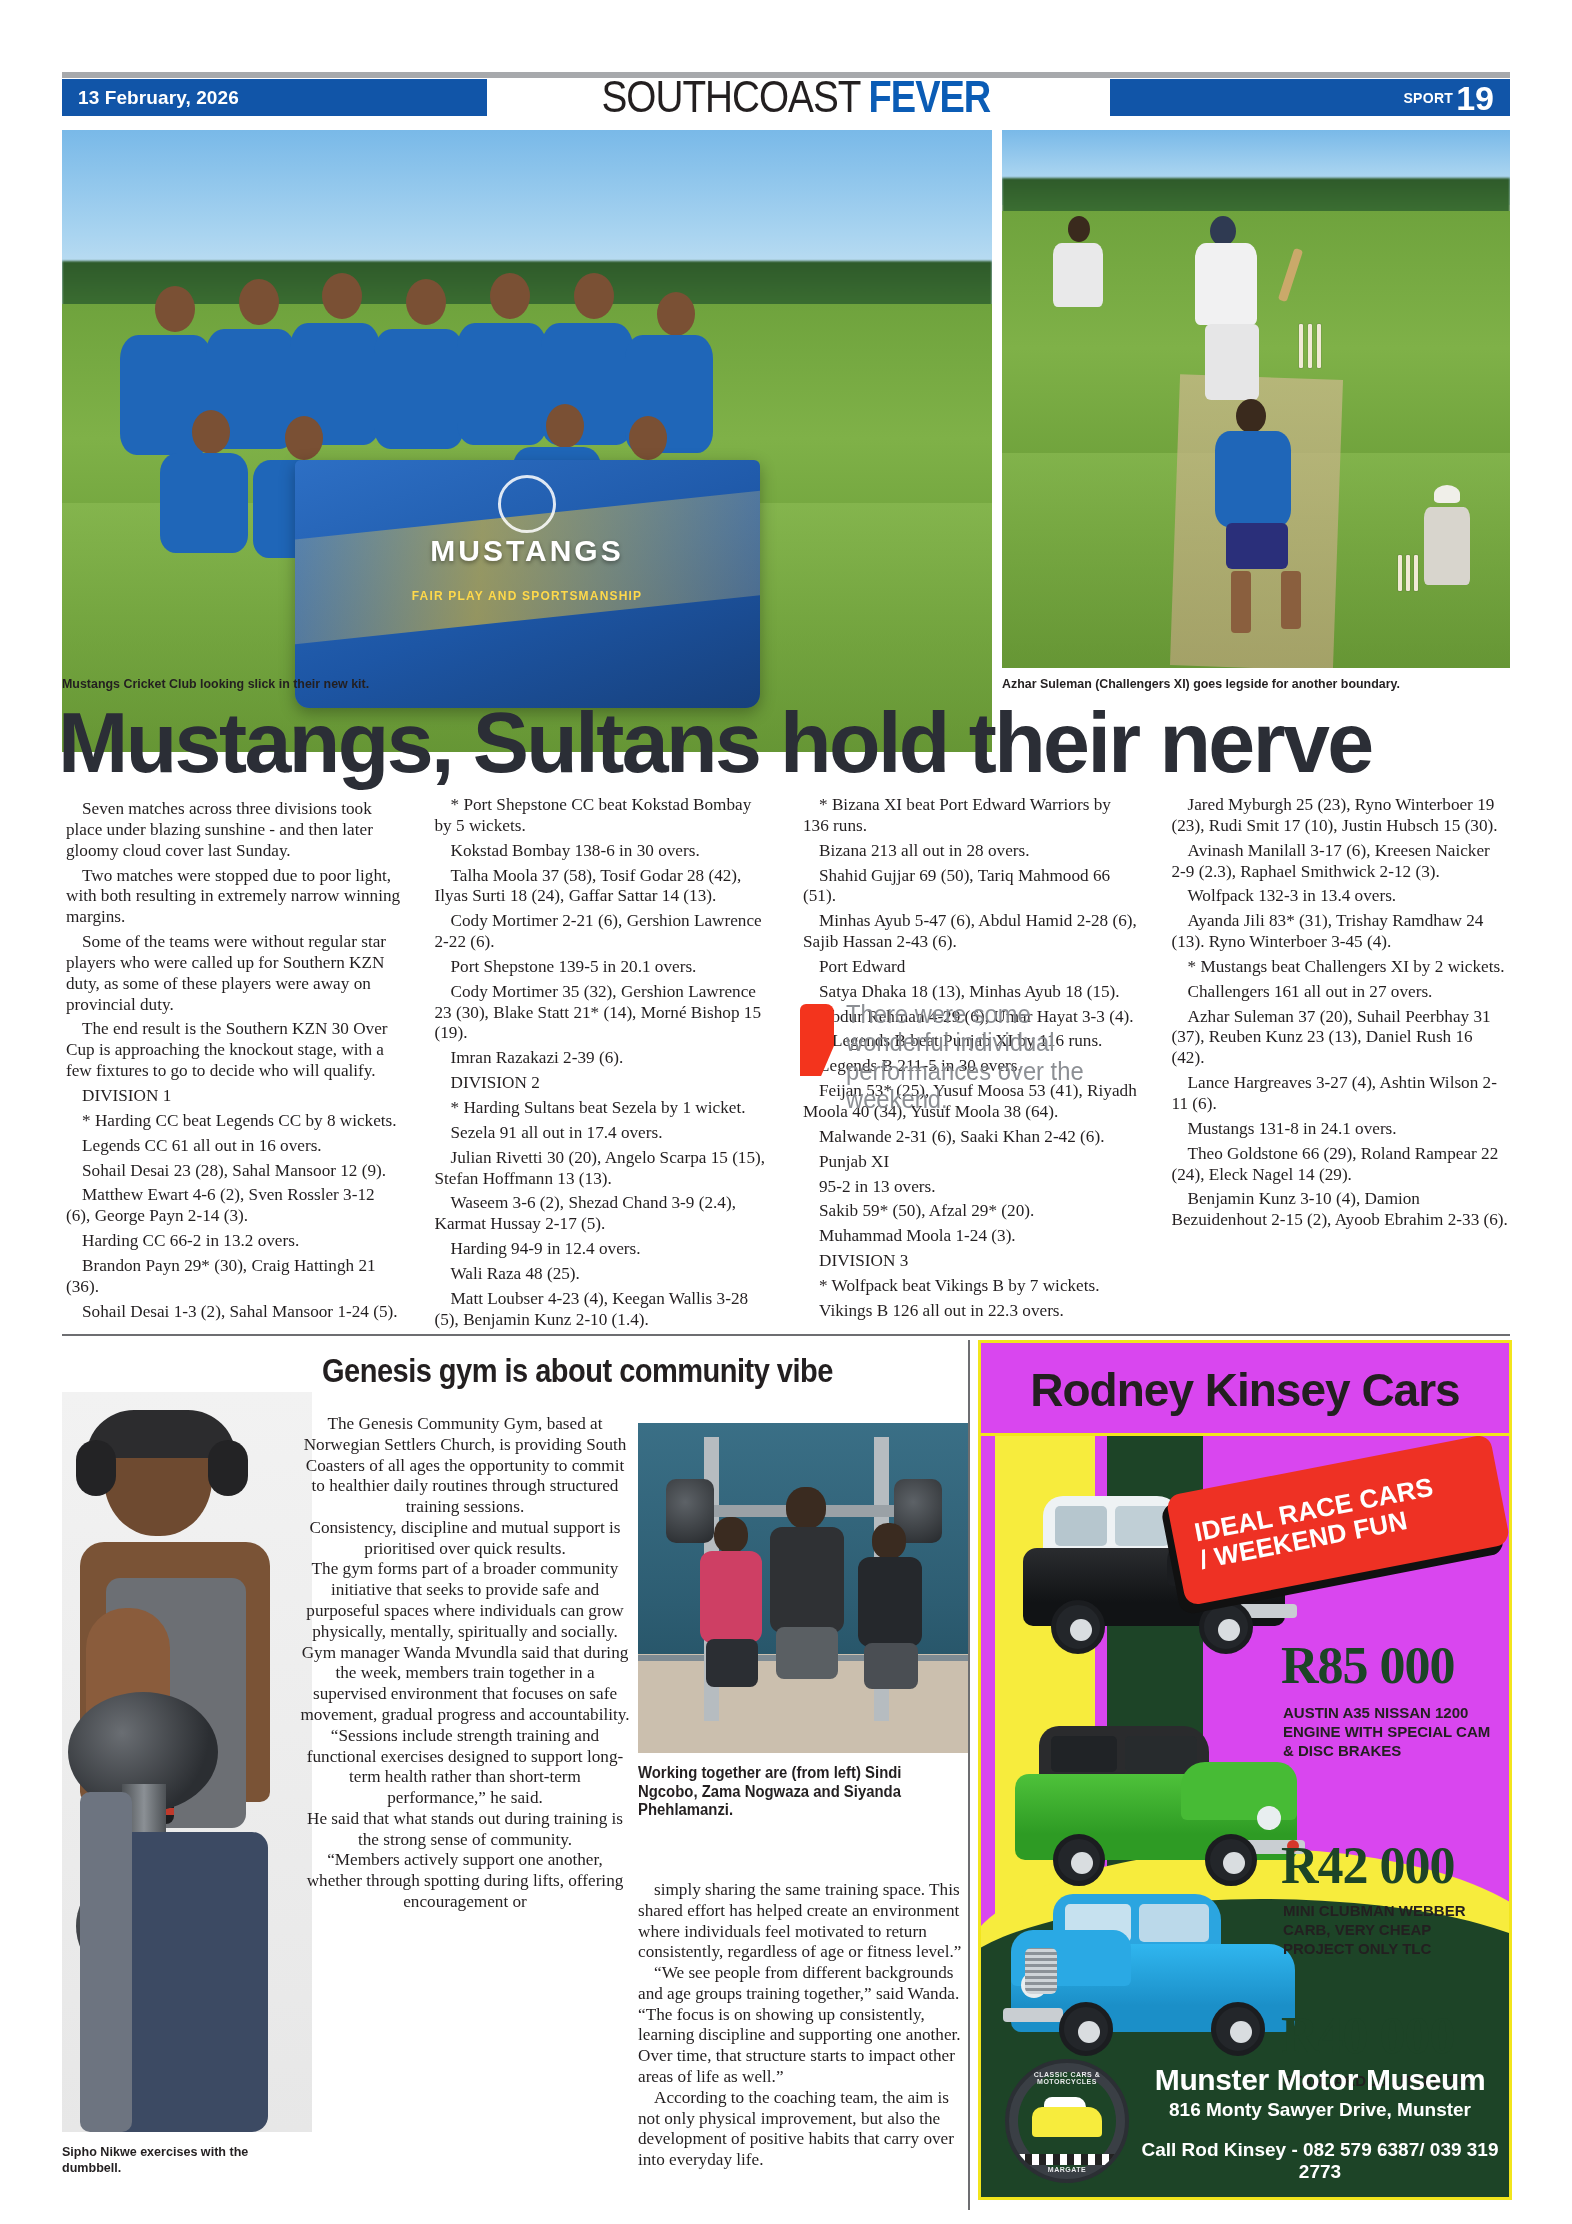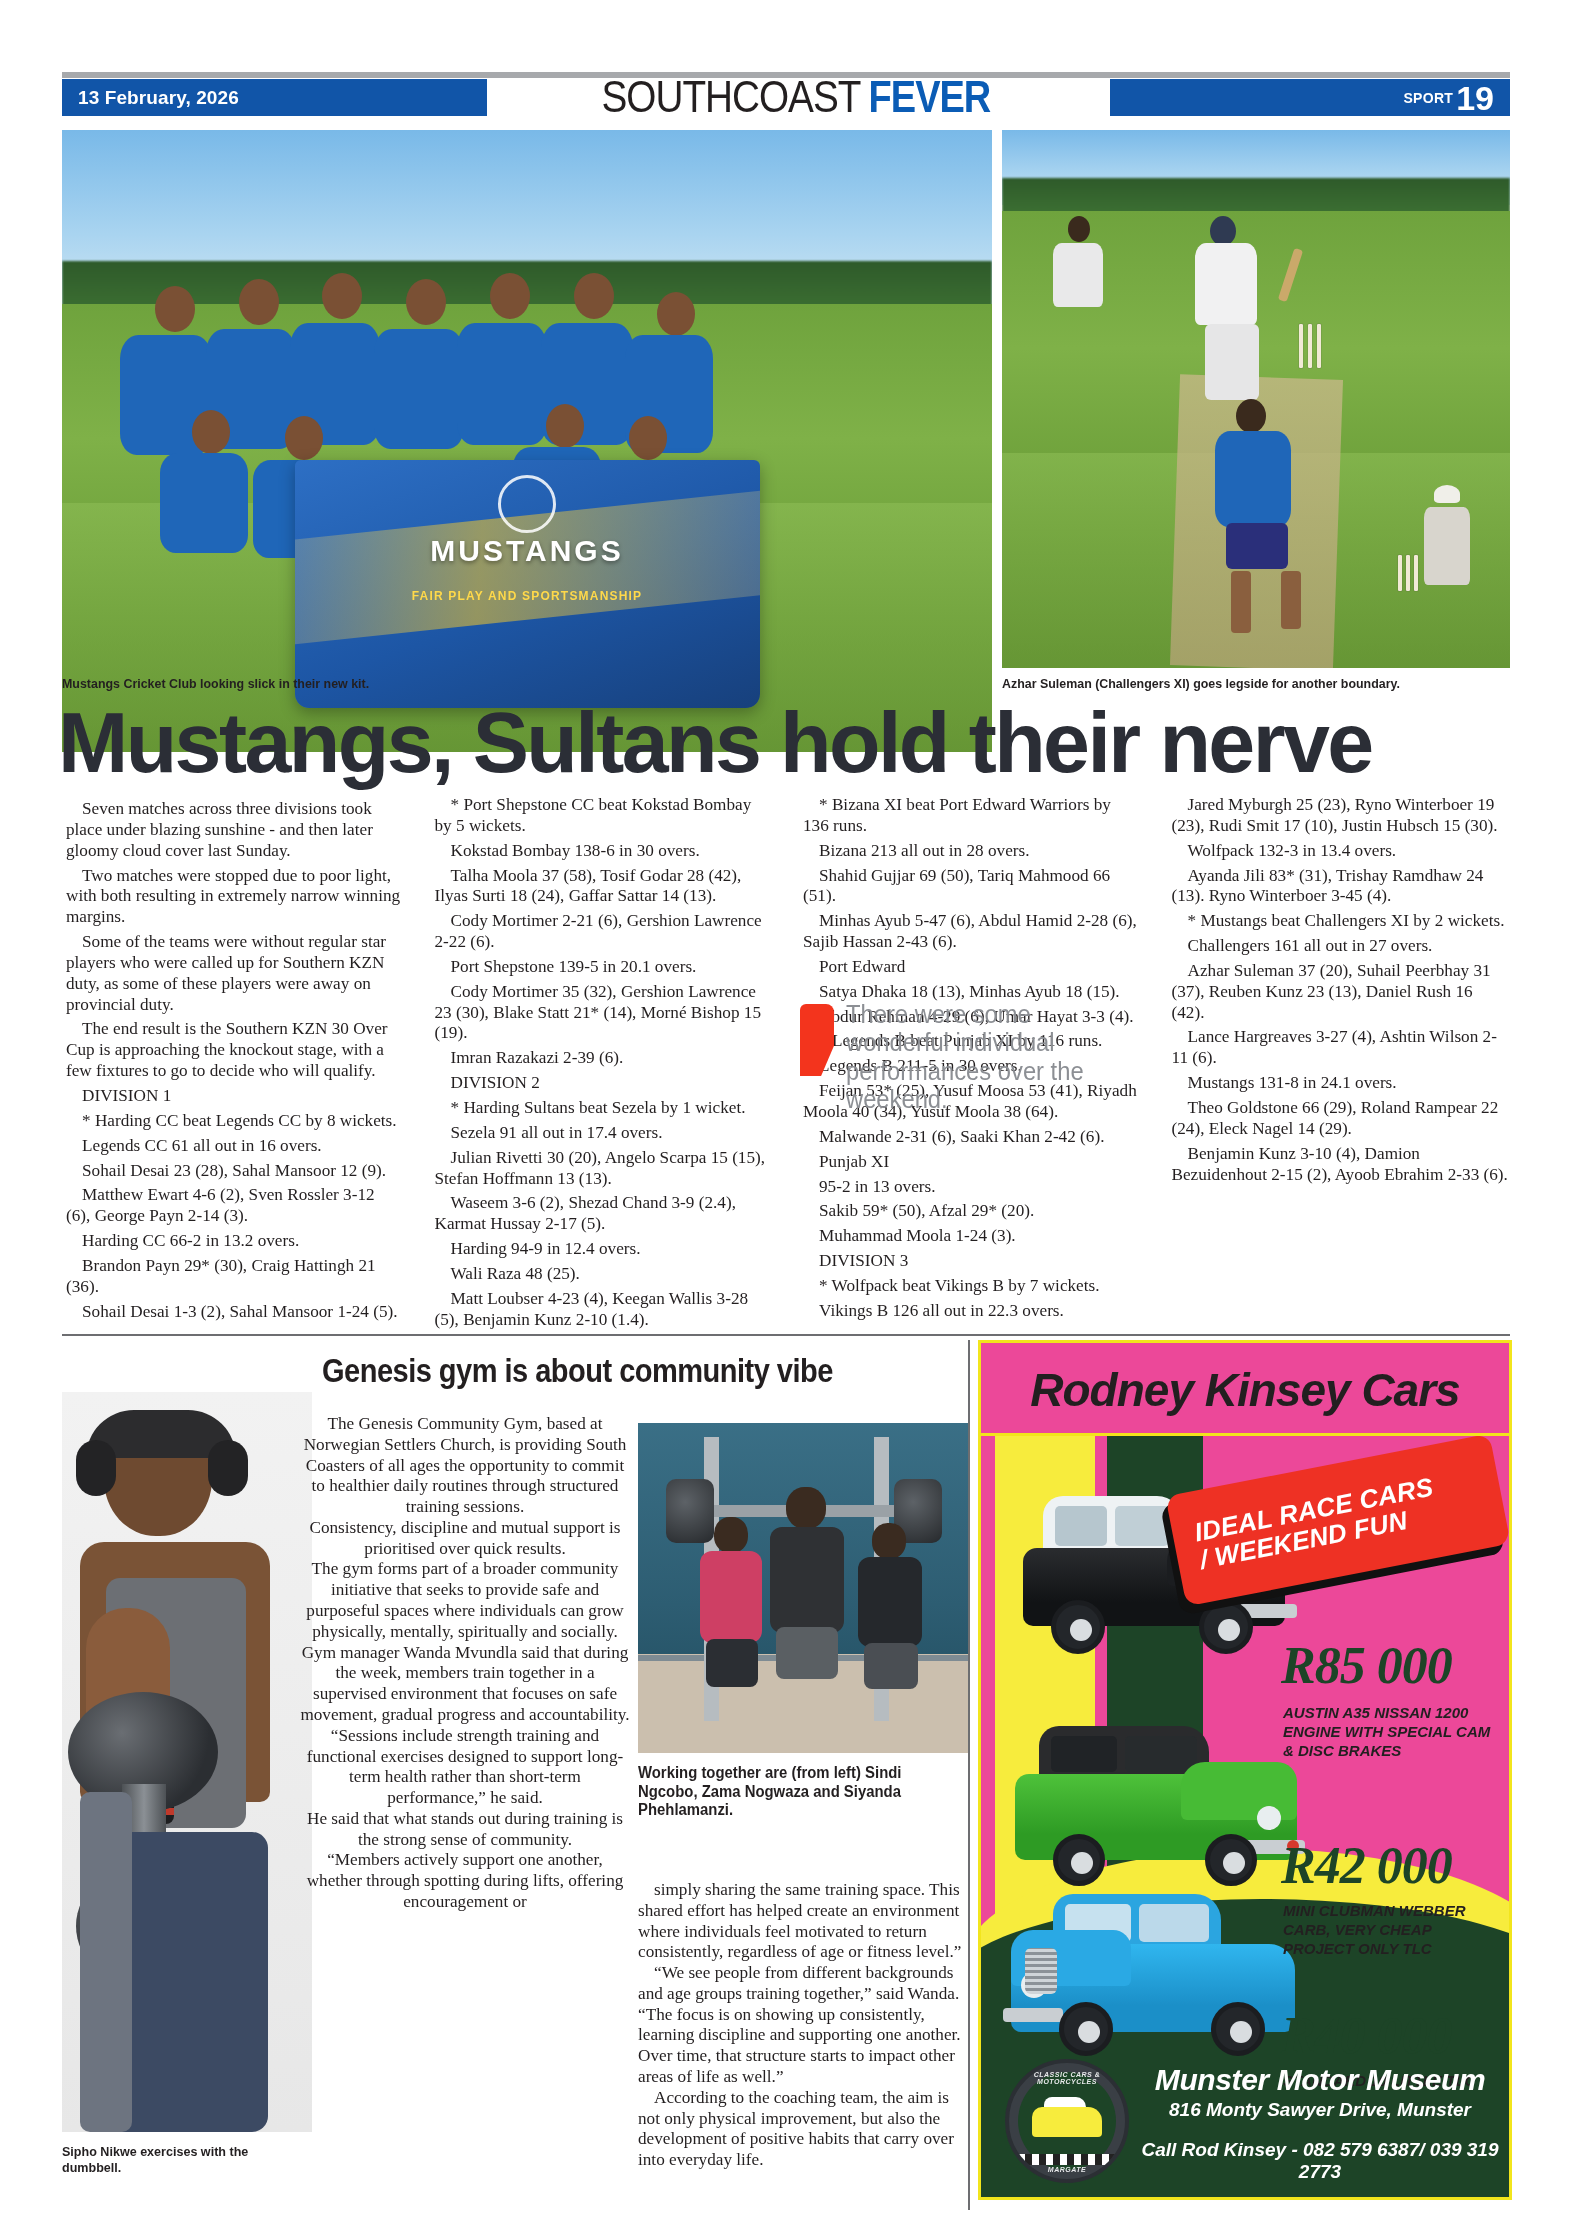--- a/index.html
+++ b/index.html
@@ -174,21 +174,21 @@
   .gym-body-left p { margin:0; }
   .gym-body-right {
     position:absolute; left:638px; top:1880px; width:332px;
     font-size:17.2px; line-height:1.208; text-align:left;
   }
   .gym-body-right p { margin:0; text-indent:16px; }
 
   
   .ad {
     position:absolute; left:978px; top:1340px; width:534px; height:860px;
-    background:#ec4899; border:3px solid #f2e51c; overflow:hidden;font-style:italic;
+    background:#d946ef; border:3px solid #f2e51c; overflow:hidden;
   }
   .ad-head {
     position:absolute; left:0; top:8px; width:100%; height:78px;
     display:flex; align-items:center; justify-content:center;
     font-family:"Liberation Sans", sans-serif; font-weight:bold;
     font-size:46px; color:#231f20; letter-spacing:-1px;
   }
   .ad-headrule { position:absolute; left:0; top:90px; width:100%; height:3px; background:#f2e51c; }
   .ad-body { position:absolute; left:0; top:93px; width:100%; bottom:0; overflow:hidden; }
   .stripe-yellow { position:absolute; left:14px; top:0; width:100px; height:560px; background:#f7ec3d; }
@@ -407,20 +407,21 @@
       <p>Feijan 53* (25), Yusuf Moosa 53 (41), Riyadh Moola 40 (34), Yusuf Moola 38 (64).</p>
       <p>Malwande 2-31 (6), Saaki Khan 2-42 (6).</p>
       <p>Punjab XI</p>
       <p>95-2 in 13 overs.</p>
       <p>Sakib 59* (50), Afzal 29* (20).</p>
       <p>Muhammad Moola 1-24 (3).</p>
       <p>DIVISION 3</p>
       <p>* Wolfpack beat Vikings B by 7 wickets.</p>
       <p>Vikings B 126 all out in 22.3 overs.</p>
       <p>Jared Myburgh 25 (23), Ryno Winterboer 19 (23), Rudi Smit 17 (10), Justin Hubsch 15 (30).</p>
+      <p>Avinash Manilall 3-17 (6), Kreesen Naicker 2-9 (2.3), Raphael Smithwick 2-12 (3).</p>
       <p>Wolfpack 132-3 in 13.4 overs.</p>
       <p>Ayanda Jili 83* (31), Trishay Ramdhaw 24 (13). Ryno Winterboer 3-45 (4).</p>
       <p>* Mustangs beat Challengers XI by 2 wickets.</p>
       <p>Challengers 161 all out in 27 overs.</p>
       <p>Azhar Suleman 37 (20), Suhail Peerbhay 31 (37), Reuben Kunz 23 (13), Daniel Rush 16 (42).</p>
       <p>Lance Hargreaves 3-27 (4), Ashtin Wilson 2-11 (6).</p>
       <p>Mustangs 131-8 in 24.1 overs.</p>
       <p>Theo Goldstone 66 (29), Roland Rampear 22 (24), Eleck Nagel 14 (29).</p>
       <p>Benjamin Kunz 3-10 (4), Damion Bezuidenhout 2-15 (2), Ayoob Ebrahim 2-33 (6).</p>
     </div>

